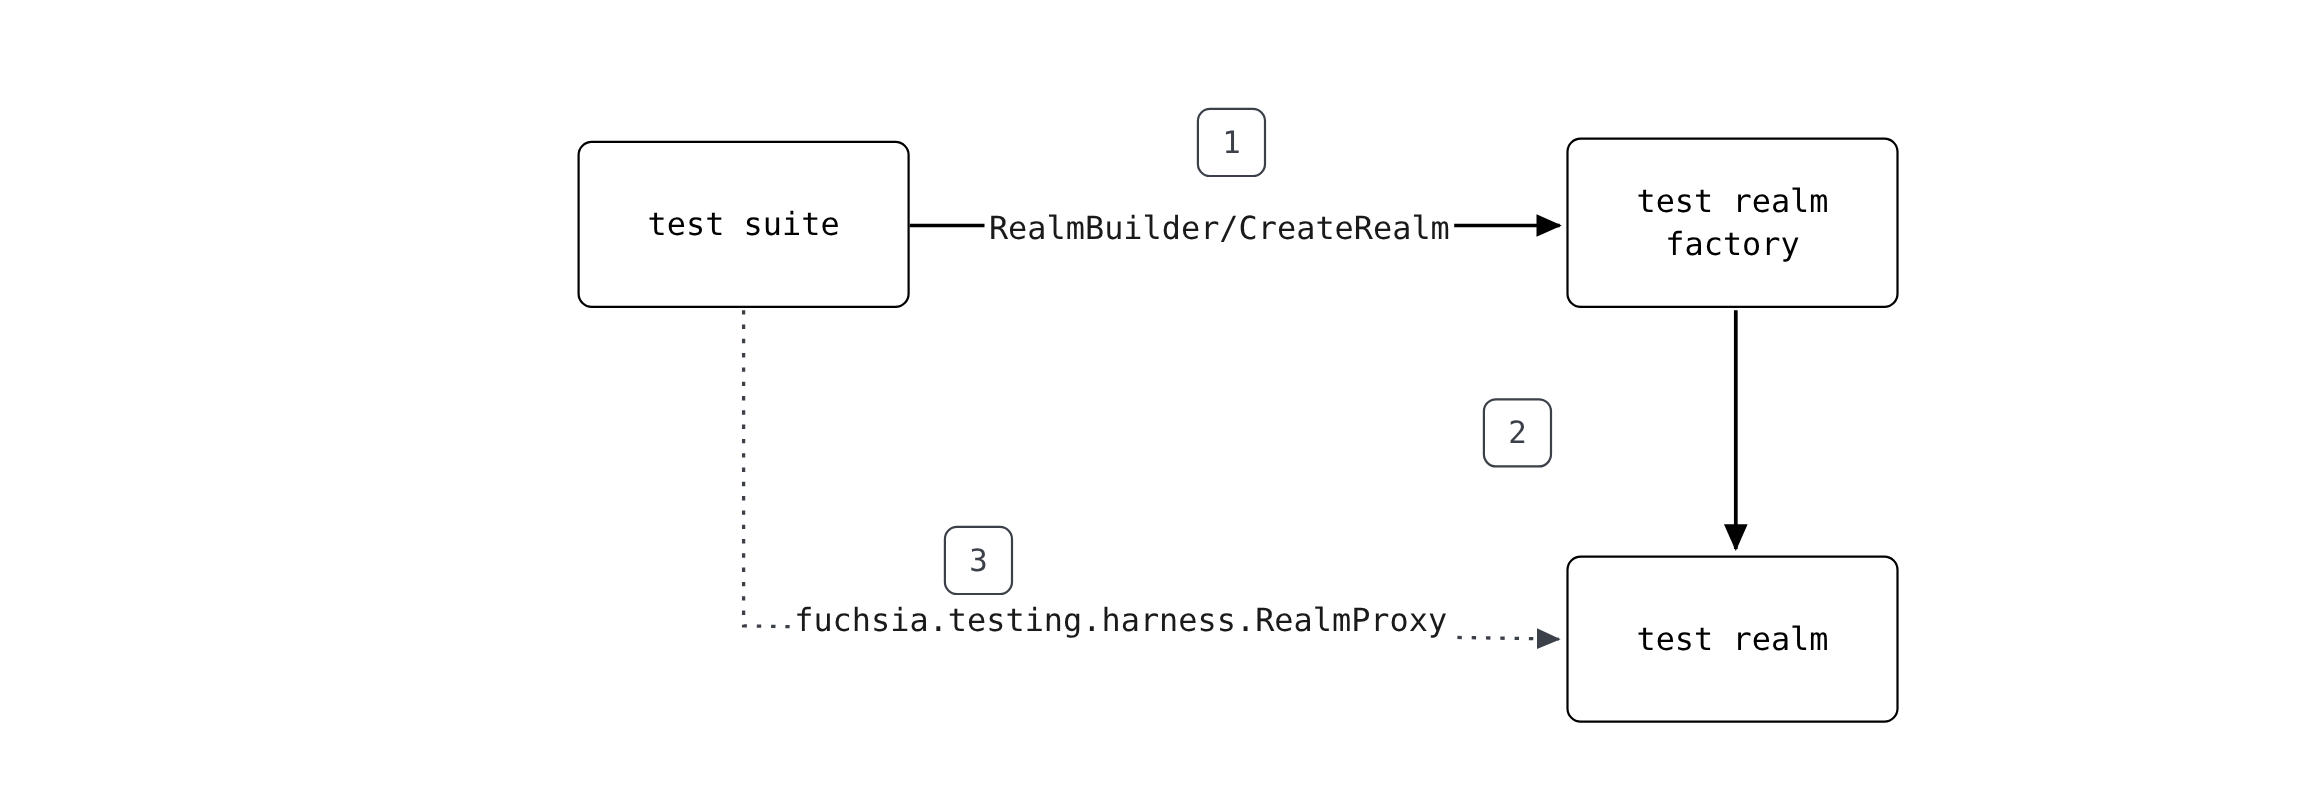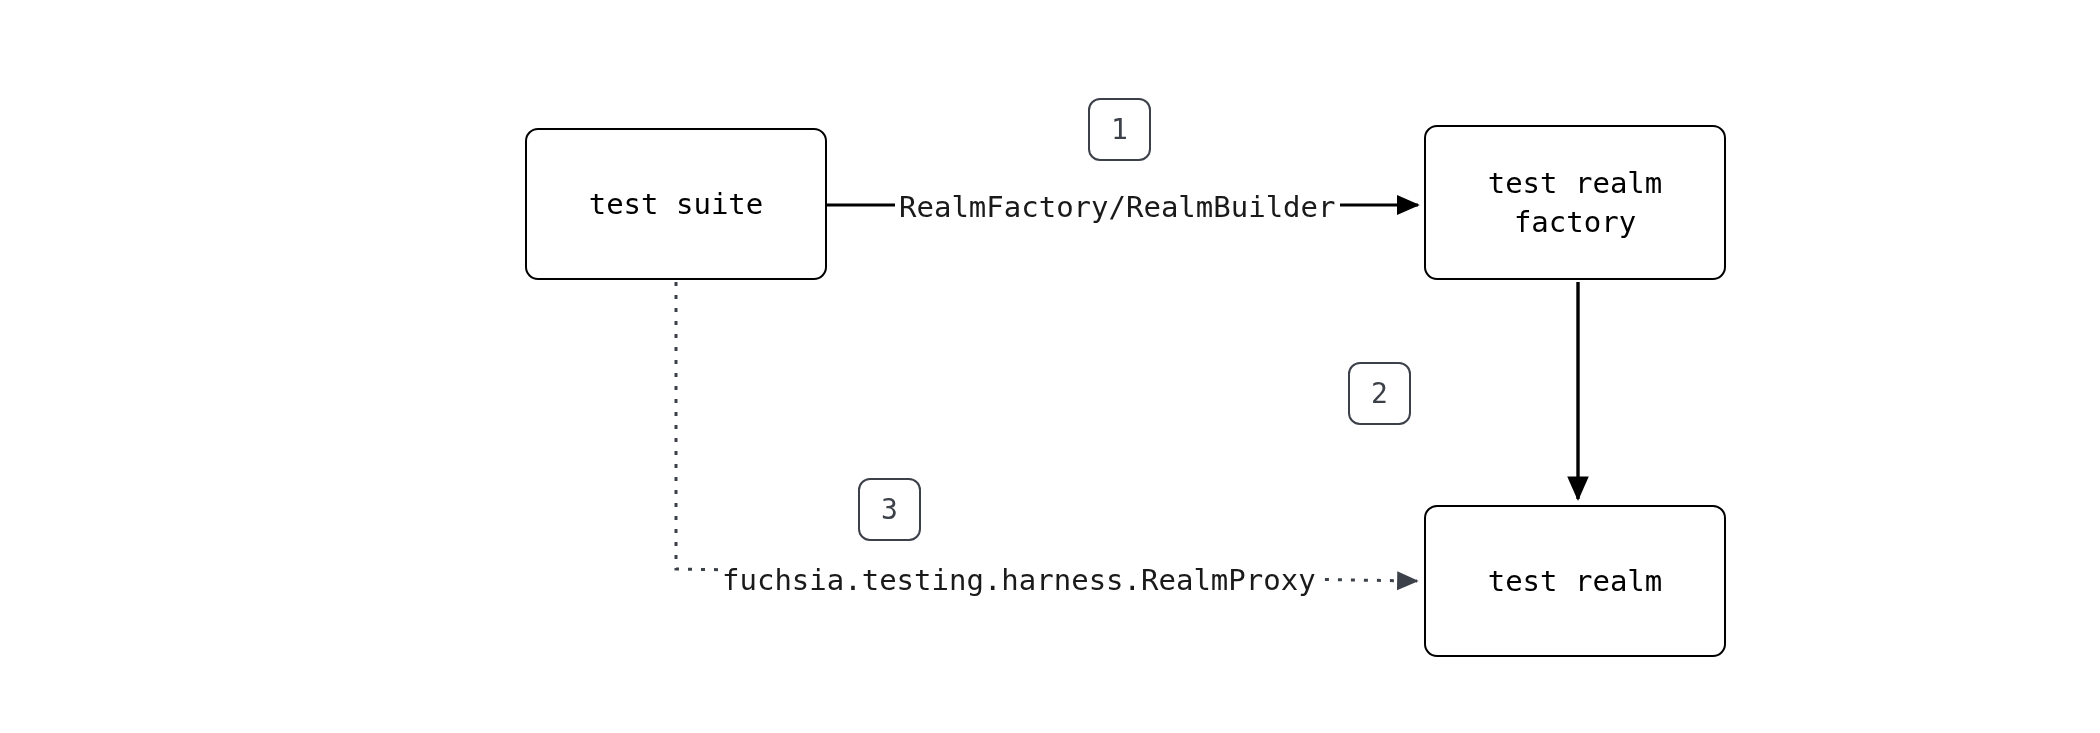--- a/index.html
+++ b/index.html
@@ -101,21 +101,21 @@
   #edge-label-create-realm {
     left: 895px;
     top: 190px;
   }
   #edge-label-realm-builder {
     left: 1443px;
     top: 379px;
   }
   #edge-label-realm-proxy {
     left: 718px;
-    top: 563px;
+    top: 547px;
   }
 </style>
 </head>
 <body>
 
 <div id="diagram-root">
 
   <svg id="diagram-svg" viewBox="0 0 2100 733" xmlns="http://www.w3.org/2000/svg">
     <defs>
       <marker id="arrow-solid" viewBox="0 0 10 10" refX="9.2" refY="5" markerWidth="7.2" markerHeight="7.2" orient="auto-start-reverse">
@@ -139,21 +139,21 @@
     </g>
   </svg>
 
   <div class="node" id="node-test-suite">test suite</div>
 
   <div class="node" id="node-test-realm-factory">test realm
 factory</div>
 
   <div class="node" id="node-test-realm">test realm</div>
 
-  <div class="edge-label" id="edge-label-create-realm">RealmFactory/RealmBuilder</div>
+  <div class="edge-label" id="edge-label-create-realm">RealmBuilder/CreateRealm</div>
 
 
   <div class="edge-label" id="edge-label-realm-proxy">fuchsia.testing.harness.RealmProxy</div>
 
   <div class="step-badge" id="badge-step-1">1</div>
 
   <div class="step-badge" id="badge-step-2">2</div>
 
   <div class="step-badge" id="badge-step-3">3</div>
 

